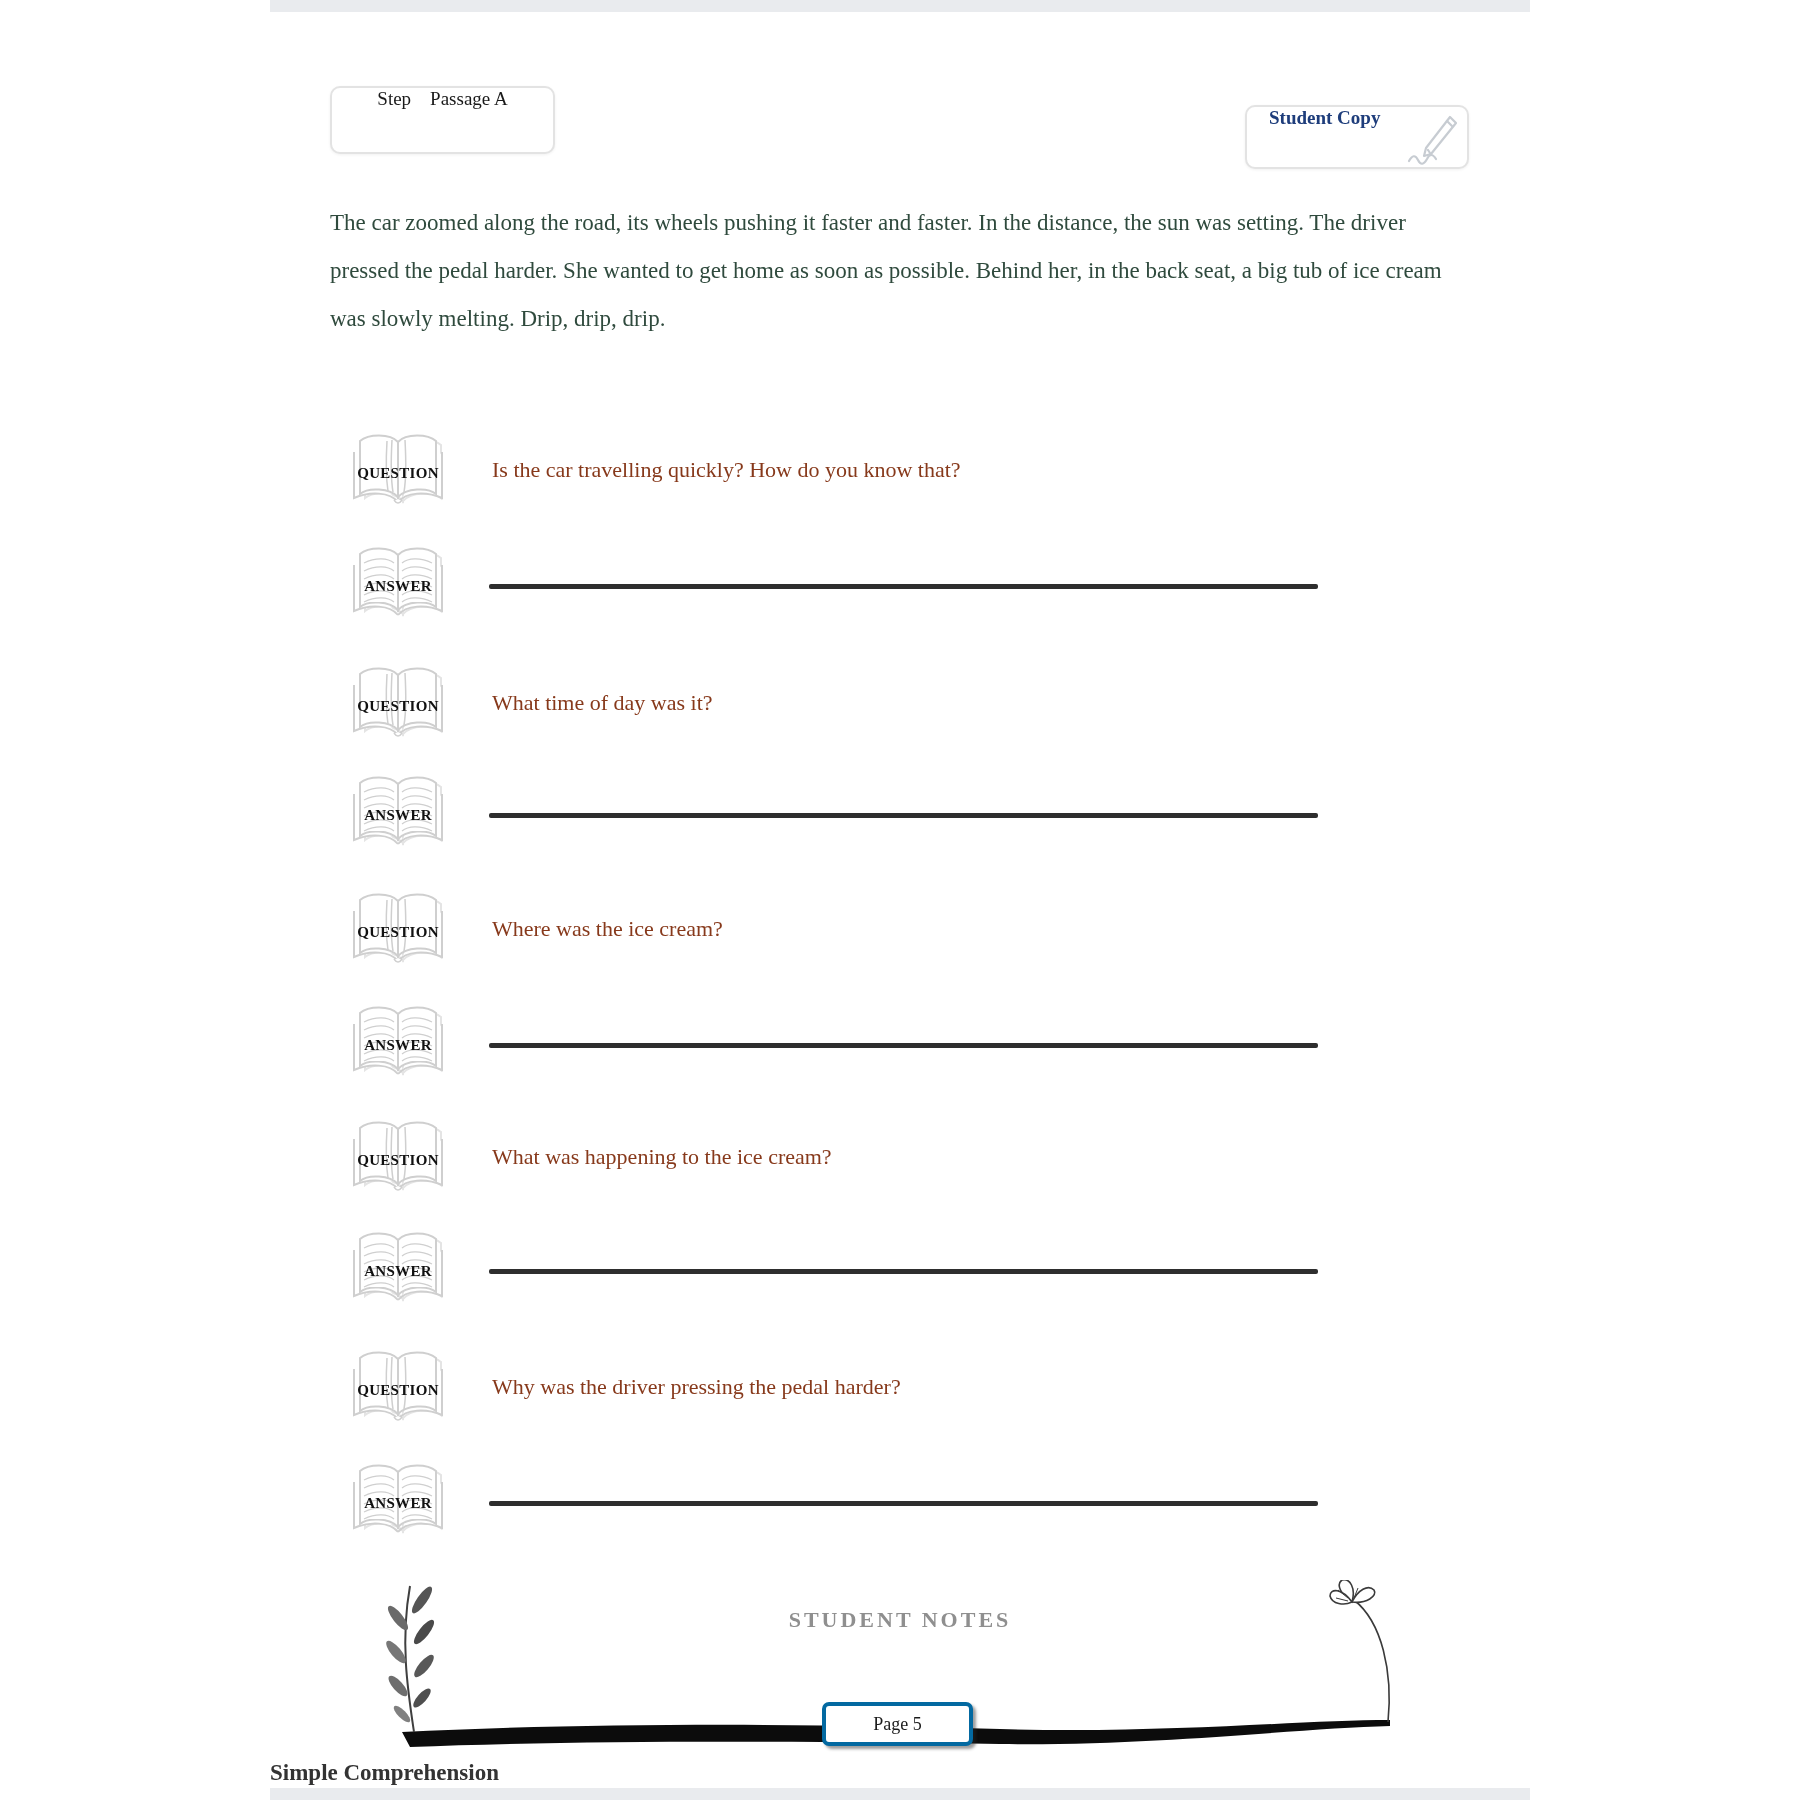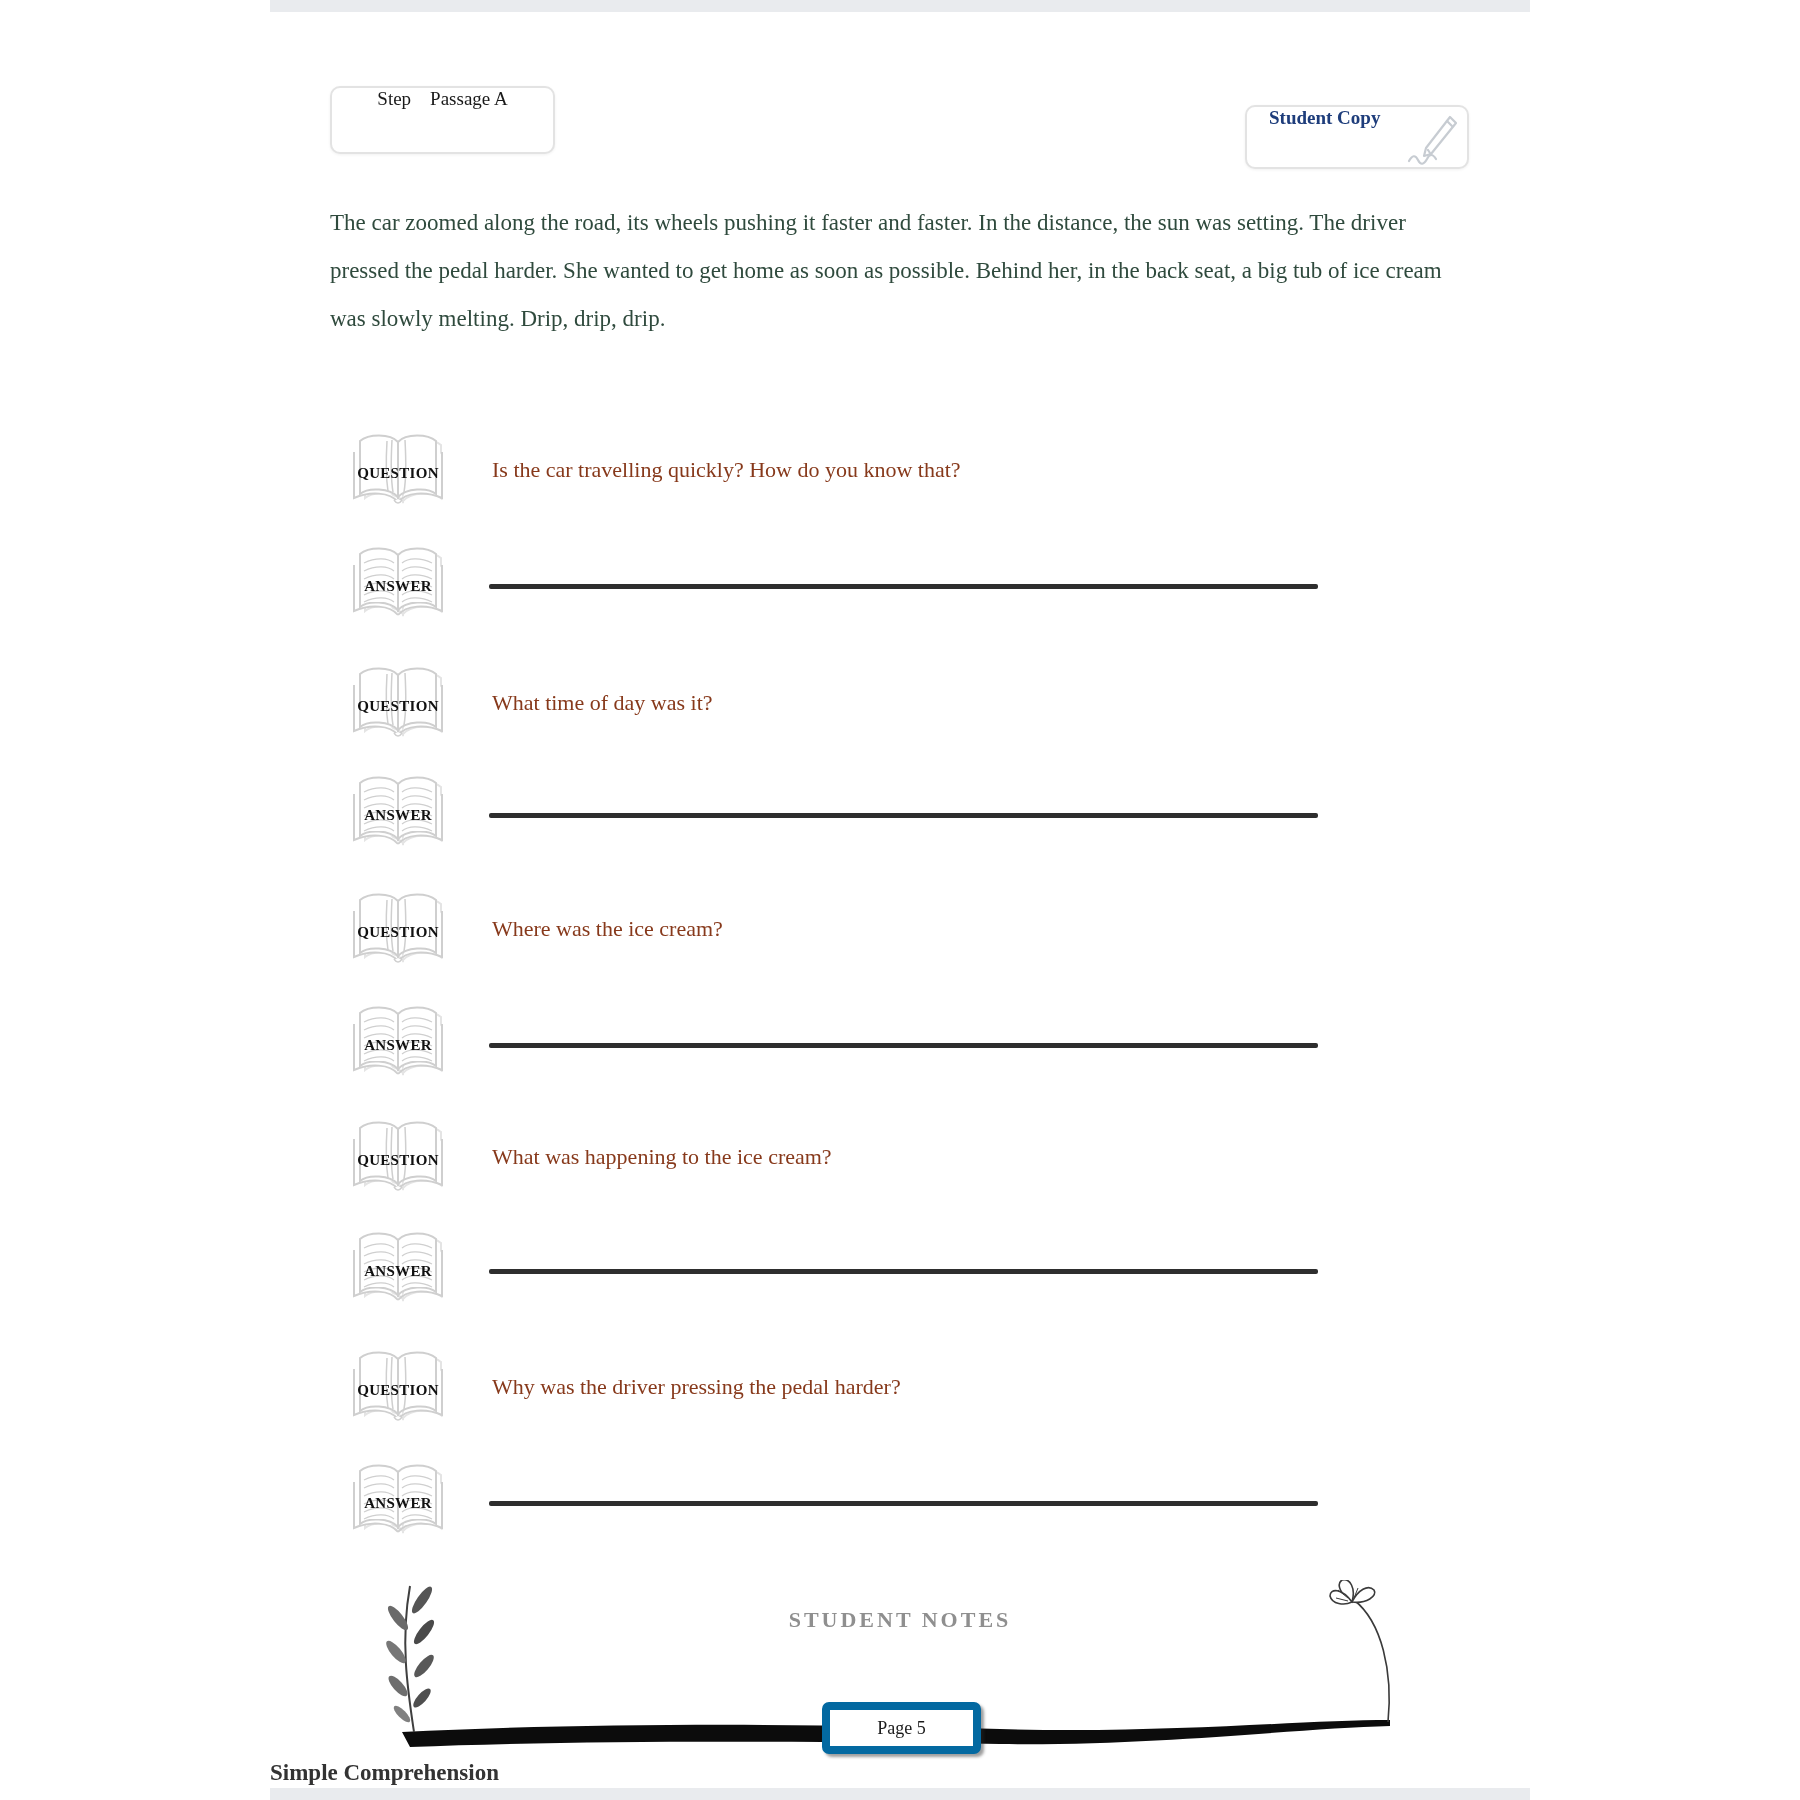--- a/index.html
+++ b/index.html
@@ -30,21 +30,21 @@
   .book-wrap svg{position:absolute;left:0;top:0;}
   .book-label{position:relative;font-size:15px;font-weight:bold;letter-spacing:0.3px;color:#111;}
   .q-text{position:absolute;left:492px;font-size:22px;color:#87391b;}
   .a-line{position:absolute;left:489px;width:829px;height:5px;background:#2e2e2e;border-radius:2px;}
 
   
   .notes-heading{position:absolute;left:270px;top:1563px;width:1260px;text-align:center;
                  font-size:22px;font-weight:bold;letter-spacing:3px;color:#8f8f8f;margin-top:44px;}
   .bottom-art{position:absolute;left:380px;top:1580px;}
   .page-badge{position:absolute;left:822px;top:1702px;width:143px;height:36px;background:#fff;
-              border:8px solid #0369a1;border-radius:7px;display:flex;align-items:center;justify-content:center;
+              border:4px solid #0369a1;border-radius:7px;display:flex;align-items:center;justify-content:center;
               font-size:18px;box-shadow:3px 3px 3px rgba(40,40,40,0.45);z-index:3;}
   .footer-brand{position:absolute;left:270px;top:1760px;width:1260px;text-align:left;
                 font-size:23px;font-weight:bold;color:#333;}
 </style>
 </head>
 <body>
 
 <div class="canvas">
 
   <div class="page-strip strip-top"></div>

